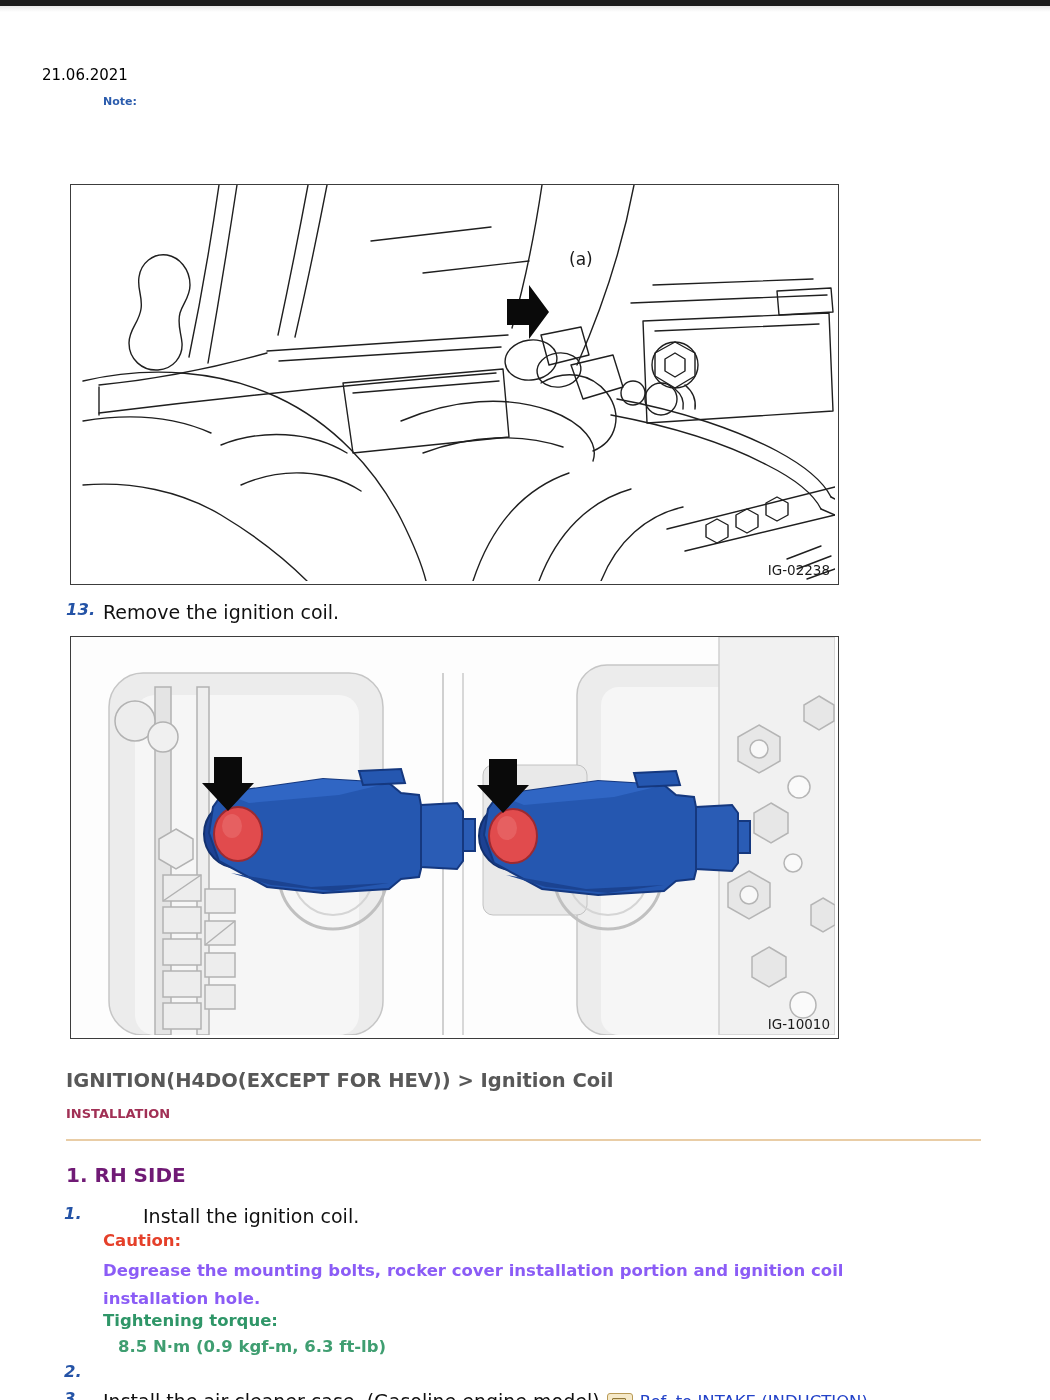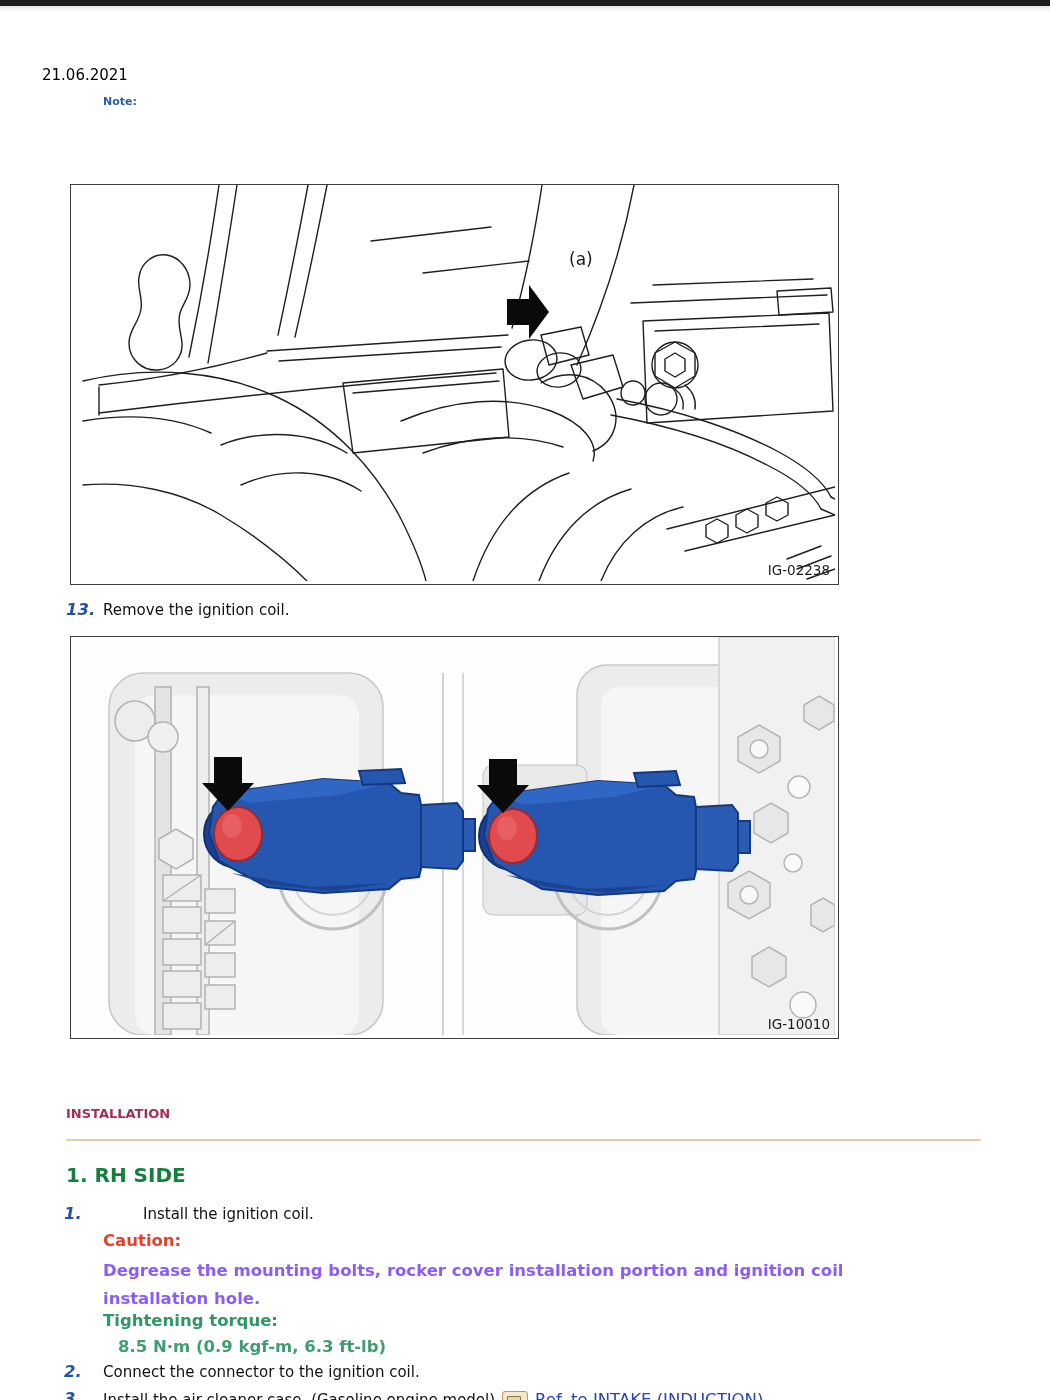--- a/index.html
+++ b/index.html
@@ -18,28 +18,28 @@
   .note-text{left:103px;top:121px;width:880px;font-size:16.5px;font-weight:bold;color:#2b5cad;line-height:26.5px;}
   
   .figure{background:#fff;border:1.5px solid #3c3c3c;}
   .fig1{left:70px;top:184px;width:767px;height:399px;}
   .fig2{left:70px;top:636px;width:767px;height:401px;}
   .fig-code{position:absolute;right:8px;bottom:6px;font-size:13.5px;color:#1a1a1a;}
   .part-label{position:absolute;left:498px;top:64px;font-size:17px;color:#1a1a1a;}
   .figure svg{position:absolute;left:0;top:0;}
   
   .stepnum{font-size:16.5px;font-weight:bold;font-style:italic;color:#2453a6;white-space:nowrap;}
-  .steptext{font-size:15px;color:#101010;white-space:nowrap;}
+  .steptext{font-size:19px;color:#101010;white-space:nowrap;}
   .s13-num{left:66px;top:600px;}
   .s13-text{left:103px;top:601px;}
   
   .breadcrumb{left:66px;top:1069px;font-size:19.5px;font-weight:bold;color:#585858;white-space:nowrap;}
   .section-title{left:66px;top:1106px;font-size:13px;font-weight:bold;color:#a13055;}
   .section-rule{left:66px;top:1139px;width:915px;height:2px;background:#e9cda6;}
-  .subsection{left:66px;top:1163px;font-size:20px;font-weight:bold;color:#15803d;}
+  .subsection{left:66px;top:1163px;font-size:20px;font-weight:bold;color:#701a75;}
   
   .n1{left:64px;top:1204px;} .t1{left:103px;top:1205px;margin-left:40px;}
   .caution-label{left:103px;top:1231px;font-size:16.5px;font-weight:bold;color:#e5402a;}
   .caution-text{left:103px;top:1257px;width:820px;font-size:16.5px;font-weight:bold;color:#8b5cf6;line-height:28px;}
   .torque-label{left:103px;top:1311px;font-size:16.5px;font-weight:bold;color:#2f9668;}
   .torque-value{left:118px;top:1337px;font-size:16.5px;color:#3f9e71;font-weight:bold;}
   .n2{left:64px;top:1362px;} .t2{left:103px;top:1363px;}
   .n3{left:64px;top:1389px;} .t3{left:103px;top:1390px;}
   .t3{display:flex;align-items:center;gap:7px;}
   .ref-icon{display:inline-block;width:24px;height:15px;background:#f5e9c9;border:1px solid #b99a55;border-radius:3px;position:relative;}
@@ -212,35 +212,35 @@
         <polygon points="350,168 386,166 392,174 392,224 386,232 350,230" fill="#2a5cb5" stroke="#15387f" stroke-width="2"></polygon>
         <rect x="392" y="182" width="12" height="32" fill="#2a5cb5" stroke="#15387f" stroke-width="2"></rect>
         <ellipse cx="167" cy="197" rx="24" ry="27" fill="#e14b4d" stroke="#9c2a31" stroke-width="2"></ellipse>
         <ellipse cx="161" cy="189" rx="10" ry="12" fill="#e86a6a" opacity="0.7"></ellipse>
         <polygon points="143,120 171,120 171,146 183,146 157,174 131,146 143,146" fill="#0a0a0a"></polygon>
       </g>
     </svg>
     <div class="fig-code">IG-10010</div>
   </div>
 
+  <div class="abs breadcrumb">IGNITION(H4DO(EXCEPT FOR HEV)) &gt; Ignition Coil</div>
   <div class="abs section-title">INSTALLATION</div>
   <div class="abs section-rule"></div>
   <div class="abs subsection">1. RH SIDE</div>
 
   <div class="abs stepnum n1">1.</div>
   <div class="abs steptext t1">Install the ignition coil.</div>
 
   <div class="abs caution-label">Caution:</div>
   <div class="abs caution-text">Degrease the mounting bolts, rocker cover installation portion and ignition coil installation hole.</div>
 
   <div class="abs torque-label">Tightening torque:</div>
   <div class="abs torque-value">8.5 N·m (0.9 kgf-m, 6.3 ft-lb)</div>
 
   <div class="abs stepnum n2">2.</div>
-  <div class="abs steptext t2">Connect the connector to the ignition coil.</div>
 
   <div class="abs stepnum n3">3.</div>
   <div class="abs t3">
     <span class="steptext">Install the air cleaner case. (Gasoline engine model)</span>
     <span class="ref-icon"></span>
     <a class="ref-link" href="#">Ref. to INTAKE (INDUCTION)</a>
   </div>
 
 </div>
 

